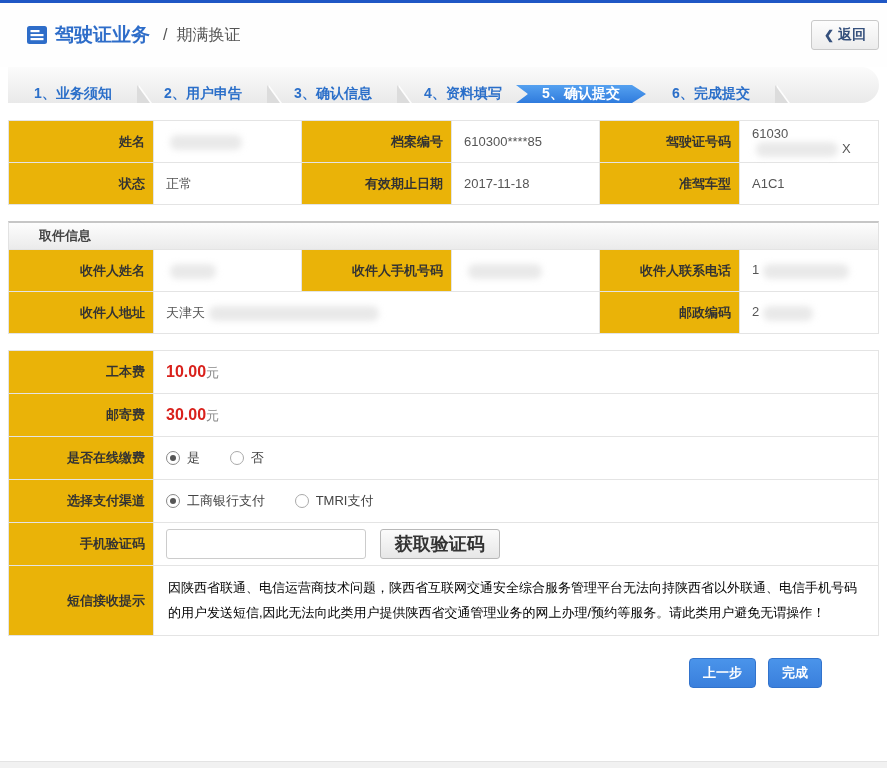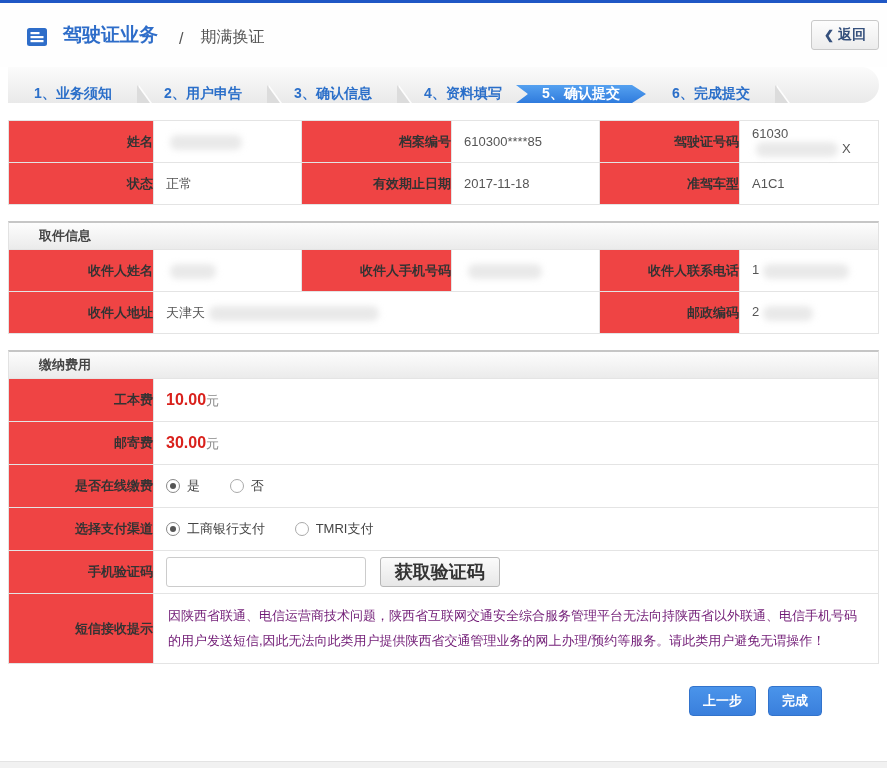--- a/index.html
+++ b/index.html
@@ -16,21 +16,21 @@
   }
   .top-accent { height: 3px; background: #1f57c5; }
   
   .page-header {
     height: 64px;
     display: flex;
     align-items: center;
     padding: 0 8px 0 26px;
     background: #fefefe;
   }
-  .title-wrap { display: flex; align-items: flex-end; gap: 15px; }
+  .title-wrap { display: flex; align-items: center; gap: 7px; }
   .page-title { color: #2e6dc9; font-size: 19px; font-weight: bold; }
   .title-sep, .page-subtitle { color: #555; font-size: 16px; }
   .title-sep { margin: 0 2px 0 6px; }
   .back-btn {
     margin-left: auto;
     min-width: 58px; height: 30px;
     padding: 0 12px;
     background: linear-gradient(#fdfdfd, #ececec);
     border: 1px solid #c9c9c9;
     border-radius: 3px;
@@ -81,23 +81,23 @@
     padding-left: 30px;
     background: linear-gradient(#fdfdfd, #ebebeb);
     border: 1px solid #e2e2e2;
     border-top: 2px solid #c6c6c6;
     border-bottom: none;
     font-size: 13px; font-weight: bold; color: #444;
   }
   table { width: 100%; border-collapse: collapse; table-layout: fixed; }
   td { border: 1px solid #e4e4e4; height: 42px; font-size: 13px; }
   td.lbl {
-    background: #ef4444;
+    background: #eab308;
     text-align: right;
-    padding-right: 0;
+    padding-right: 8px;
     font-weight: bold;
     color: #333;
   }
   td.val { background: #fff; padding-left: 12px; color: #555; }
   .redact {
     display: inline-block;
     height: 15px;
     border-radius: 7px;
     background: #e9e9e9;
     filter: blur(3px);
@@ -134,21 +134,21 @@
     height: 30px;
     margin-left: 10px;
     padding: 0 14px;
     background: linear-gradient(#fbfbfb, #e7e7e7);
     border: 1px solid #b8b8b8;
     border-radius: 3px;
     font-size: 18px; font-weight: bold; color: #333;
     vertical-align: middle;
     cursor: pointer;
   }
-  td.notice-cell { height: 70px; padding: 8px 14px; line-height: 1.9; color: #701a75; }
+  td.notice-cell { height: 70px; padding: 8px 14px; line-height: 1.9; color: #000000; }
   
   .actions {
     margin: 6px 65px 0 0;
     display: flex; justify-content: flex-end; gap: 12px;
   }
   .primary-btn {
     min-width: 50px; height: 30px;
     padding: 0 13px;
     background: linear-gradient(#4a94ea, #3a7fdc);
     border: 1px solid #3273cc;
@@ -252,21 +252,20 @@
       <td class="lbl">收件人地址</td>
       <td class="val" colspan="3"><span>天津天</span><span class="redact" style="width:170px"></span></td>
       <td class="lbl">邮政编码</td>
       <td class="val"><span>2</span><span class="redact" style="width:50px"></span></td>
     </tr>
   </tbody>
     </table>
 </div>
 
 <div class="section">
-  <div class="section-header">缴纳费用</div>
   <table class="pay-table">
     <colgroup>
         <col style="width:145px">
         <col>
       </colgroup>
     <tbody>
         <tr>
       <td class="lbl">工本费</td>
       <td class="val"><span class="fee-amount">10.00</span><span class="fee-unit">元</span></td>
     </tr>

